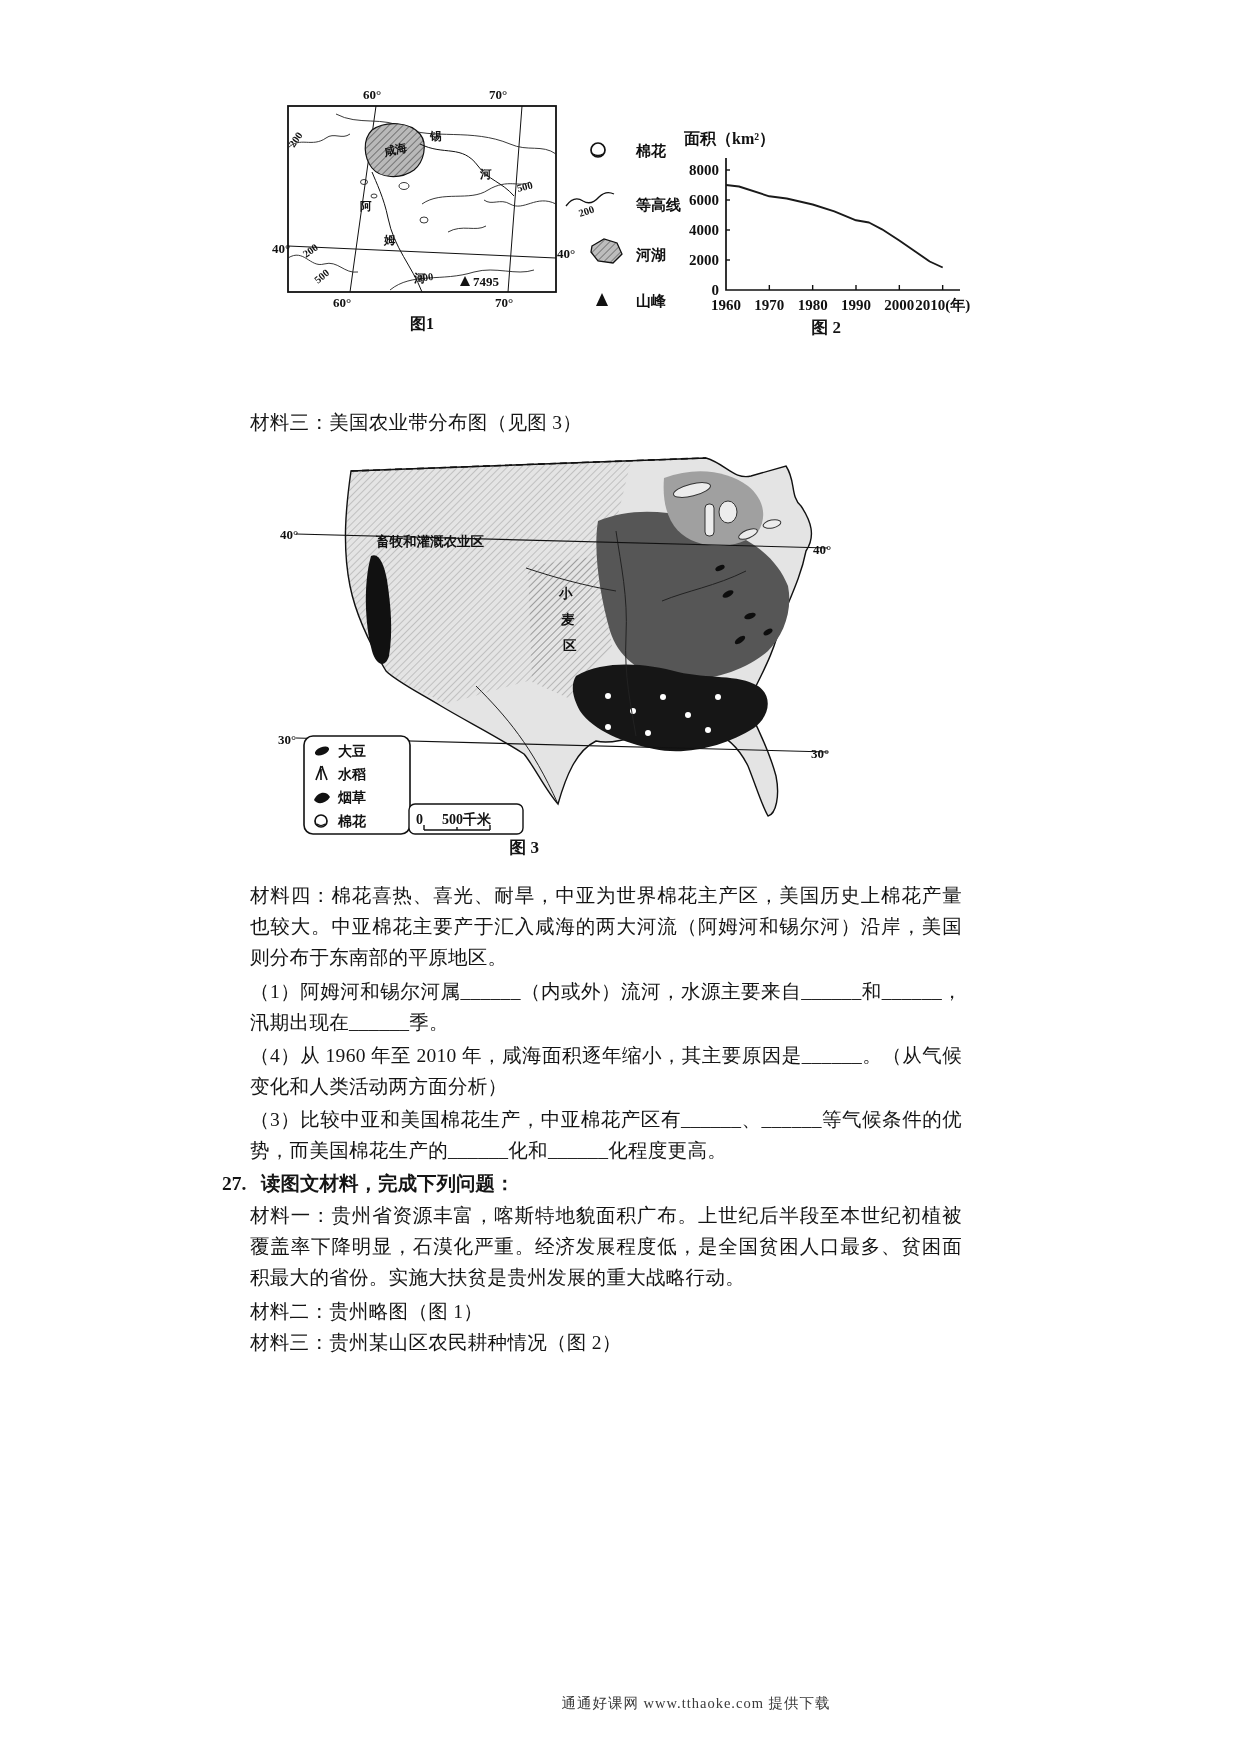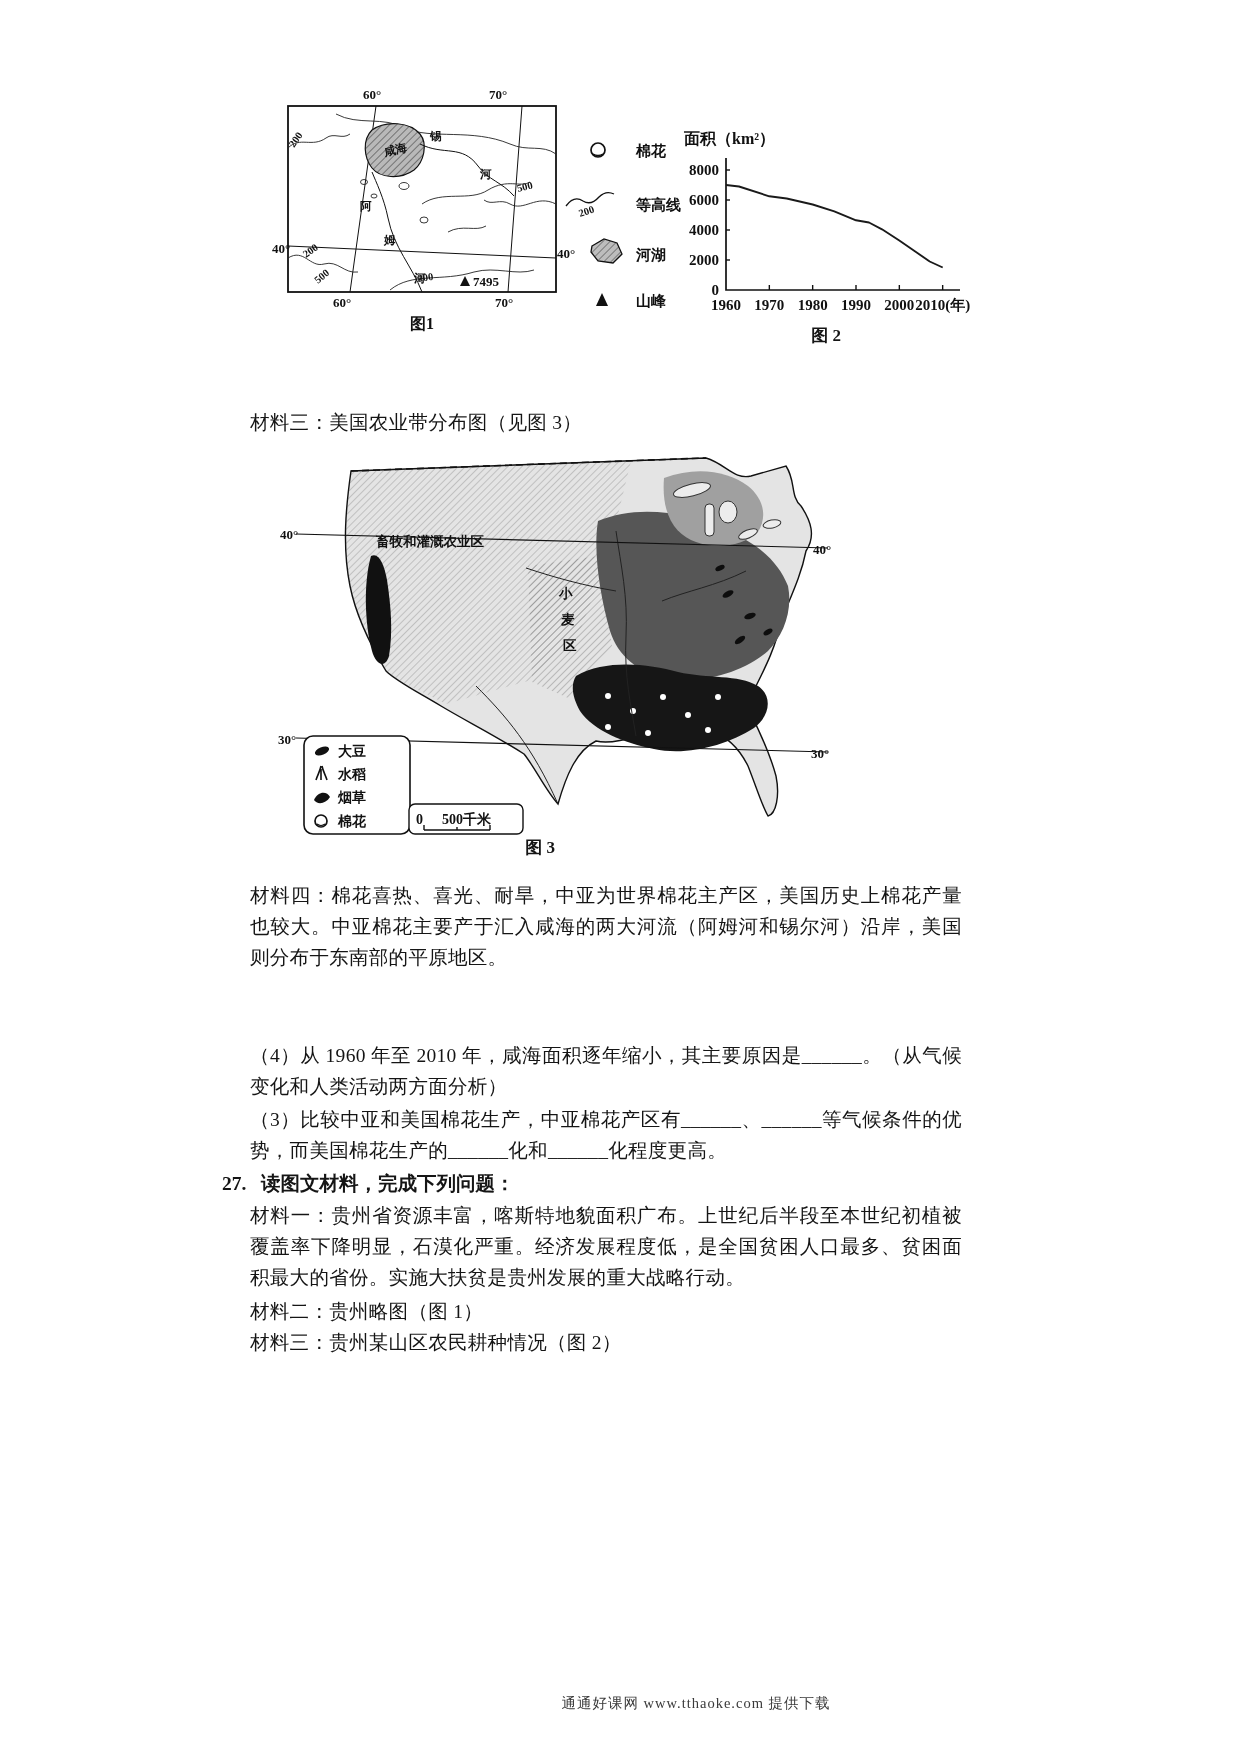--- a/index.html
+++ b/index.html
@@ -135,21 +135,21 @@
       <line x1="144.66666666666666" y1="168" x2="144.66666666666666" y2="163" stroke="#111" stroke-width="1.4"></line>
       <text x="144.66666666666666" y="188" text-anchor="middle" class="tick">1980</text>
       <line x1="188" y1="168" x2="188" y2="163" stroke="#111" stroke-width="1.4"></line>
       <text x="188" y="188" text-anchor="middle" class="tick">1990</text>
       <line x1="231.33333333333331" y1="168" x2="231.33333333333331" y2="163" stroke="#111" stroke-width="1.4"></line>
       <text x="231.33333333333331" y="188" text-anchor="middle" class="tick">2000</text>
       <line x1="274.66666666666663" y1="168" x2="274.66666666666663" y2="163" stroke="#111" stroke-width="1.4"></line>
       <text x="274.66666666666663" y="188" text-anchor="middle" class="tick">2010(年)</text>
       <polyline points="58.0,63.0 71.0,64.5 101.3,74.3 118.7,76.5 144.7,82.5 166.3,89.3 188.0,98.3 201.0,100.5 214.0,107.3 231.3,118.5 248.7,130.5 261.7,139.5 274.7,145.5" fill="none" stroke="#1a1a1a" stroke-width="1.9" stroke-linejoin="round"></polyline>
     </svg>
-  <div class="caption" style="left:700px;top:324px;width:180px">图 2</div>
+  <div class="caption" style="left:700px;top:316px;width:180px">图 2</div>
 
   <div class="text-block" style="top:407px">材料三：美国农业带分布图（见图 3）</div>
 
   <svg class="abs" style="left:240px;top:436px" width="565" height="400" viewBox="0 0 565 400">
     <defs>
       <pattern id="diagHatch" width="5" height="5" patternUnits="userSpaceOnUse" patternTransform="rotate(45)">
         <line x1="0" y1="0" x2="0" y2="5" stroke="#444" stroke-width="1"></line>
       </pattern>
     </defs>
 
@@ -247,23 +247,24 @@
       <text class="leg" x="140" y="388">0</text>
       <text class="leg" x="166" y="388">500千米</text>
       <g stroke="#111" stroke-width="1.4">
         <line x1="148" y1="394" x2="214" y2="394"></line>
         <line x1="148" y1="389" x2="148" y2="394"></line>
         <line x1="181" y1="391" x2="181" y2="394"></line>
         <line x1="214" y1="389" x2="214" y2="394"></line>
       </g>
     </g>
   </svg>
-  <div class="caption" style="left:244px;top:836px;width:520px">图 3</div>
+  <div class="caption" style="left:228px;top:836px;width:520px">图 3</div>
 
   <div class="text-block" style="top:880px">材料四：棉花喜热、喜光、耐旱，中亚为世界棉花主产区，美国历史上棉花产量也较大。中亚棉花主要产于汇入咸海的两大河流（阿姆河和锡尔河）沿岸，美国则分布于东南部的平原地区。</div>
+  <div class="text-block" style="top:976px">（1）阿姆河和锡尔河属______（内或外）流河，水源主要来自______和______，汛期出现在______季。</div>
   <div class="text-block" style="top:1040px">（4）从 1960 年至 2010 年，咸海面积逐年缩小，其主要原因是______。（从气候变化和人类活动两方面分析）</div>
   <div class="text-block" style="top:1104px">（3）比较中亚和美国棉花生产，中亚棉花产区有______、______等气候条件的优势，而美国棉花生产的______化和______化程度更高。</div>
 
   <div class="q27" style="top:1168px">
     <span class="num">27.</span><span>读图文材料，完成下列问题：</span>
   </div>
 
   <div class="text-block" style="top:1200px">材料一：贵州省资源丰富，喀斯特地貌面积广布。上世纪后半段至本世纪初植被覆盖率下降明显，石漠化严重。经济发展程度低，是全国贫困人口最多、贫困面积最大的省份。实施大扶贫是贵州发展的重大战略行动。</div>
   <div class="text-block" style="top:1296px">材料二：贵州略图（图 1）</div>
   <div class="text-block" style="top:1327px">材料三：贵州某山区农民耕种情况（图 2）</div>

